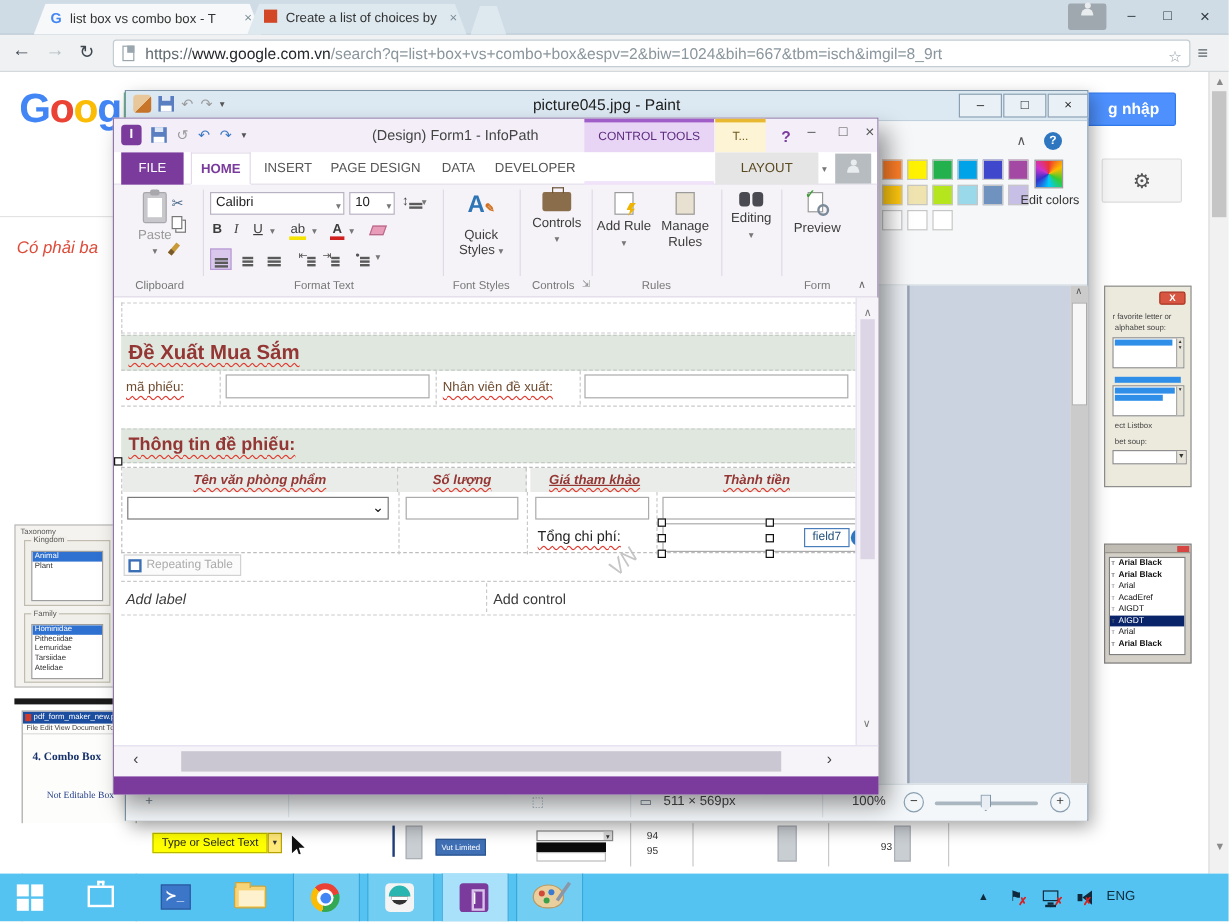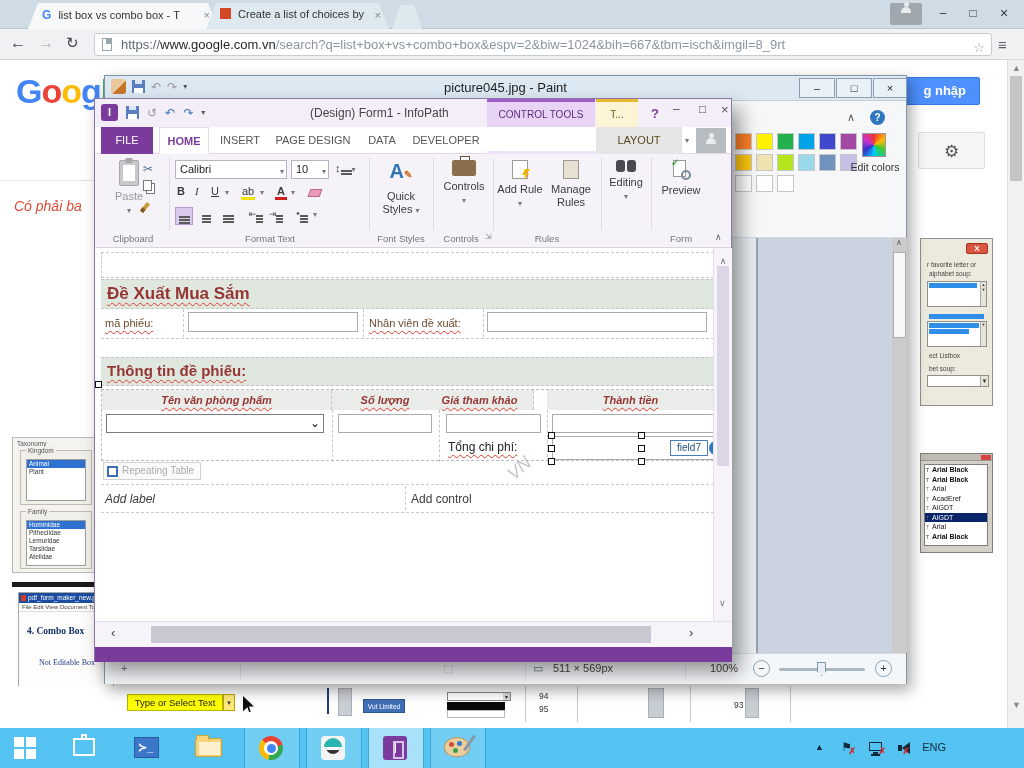--- a/index.html
+++ b/index.html
@@ -564,21 +564,21 @@
       <div class="dashh" style="left:6px;top:90px;width:613px;"></div>
 
       <div class="band" style="top:109px;height:29px;">
         <div class="ftitle2"><span class="sq">Thông tin đề phiếu:</span></div>
       </div>
       <div class="handle" style="left:0px;top:133px;"></div>
 
       <div class="abs" style="left:6px;top:141px;width:613px;height:72px;border:1px dashed #bdbdbd;">
         <div class="th-cell" style="left:0;width:230px;"><span class="sq">Tên văn phòng phẩm</span></div>
         <div class="th-cell" style="left:230px;width:107px;"><span class="sq">Số lượng</span></div>
-        <div class="th-cell" style="left:324px;width:108px;"><span class="sq">Giá tham khảo</span></div>
+        <div class="th-cell" style="left:340px;width:108px;text-decoration:underline;"><span class="sq">Giá tham khảo</span></div>
         <div class="th-cell" style="left:445px;width:167px;border-right:none;"><span class="sq">Thành tiền</span></div>
         <div class="dashv" style="left:230px;top:20px;height:52px;"></div>
         <div class="dashv" style="left:337px;top:20px;height:52px;"></div>
         <div class="dashv" style="left:445px;top:20px;height:52px;"></div>
         <div class="ipselect" style="left:4px;top:24px;width:218px;height:19px;">
             <span class="dd2">⌄</span>
           </div>
         <div class="finput" style="left:236px;top:24px;width:94px;height:19px;"></div>
         <div class="finput" style="left:344px;top:24px;width:95px;height:19px;"></div>
         <div class="finput" style="left:450px;top:24px;width:162px;height:19px;"></div>

